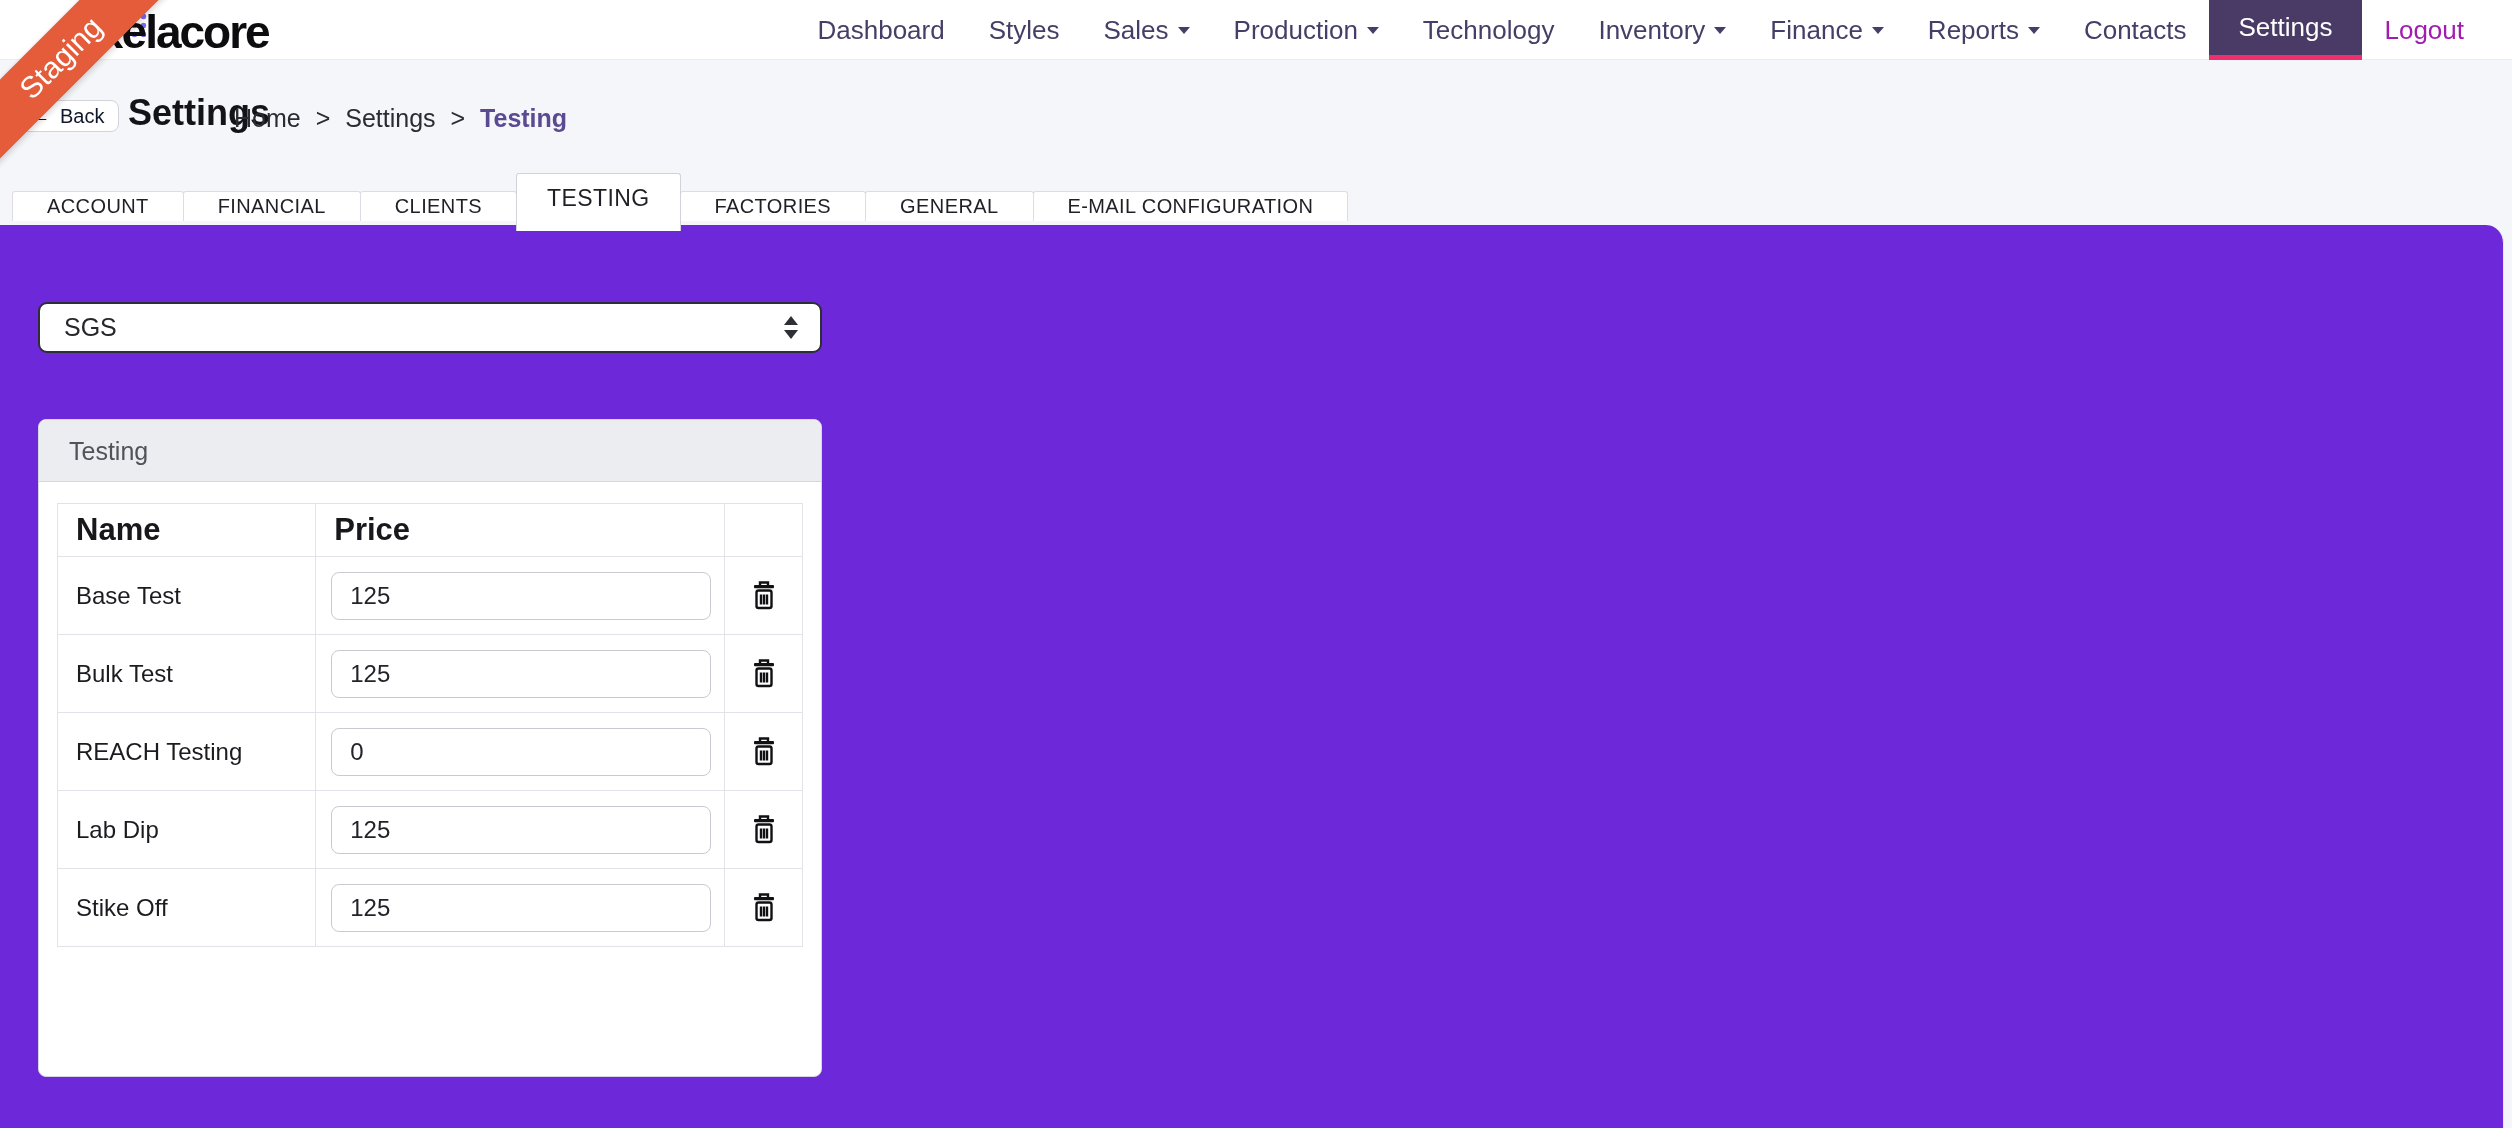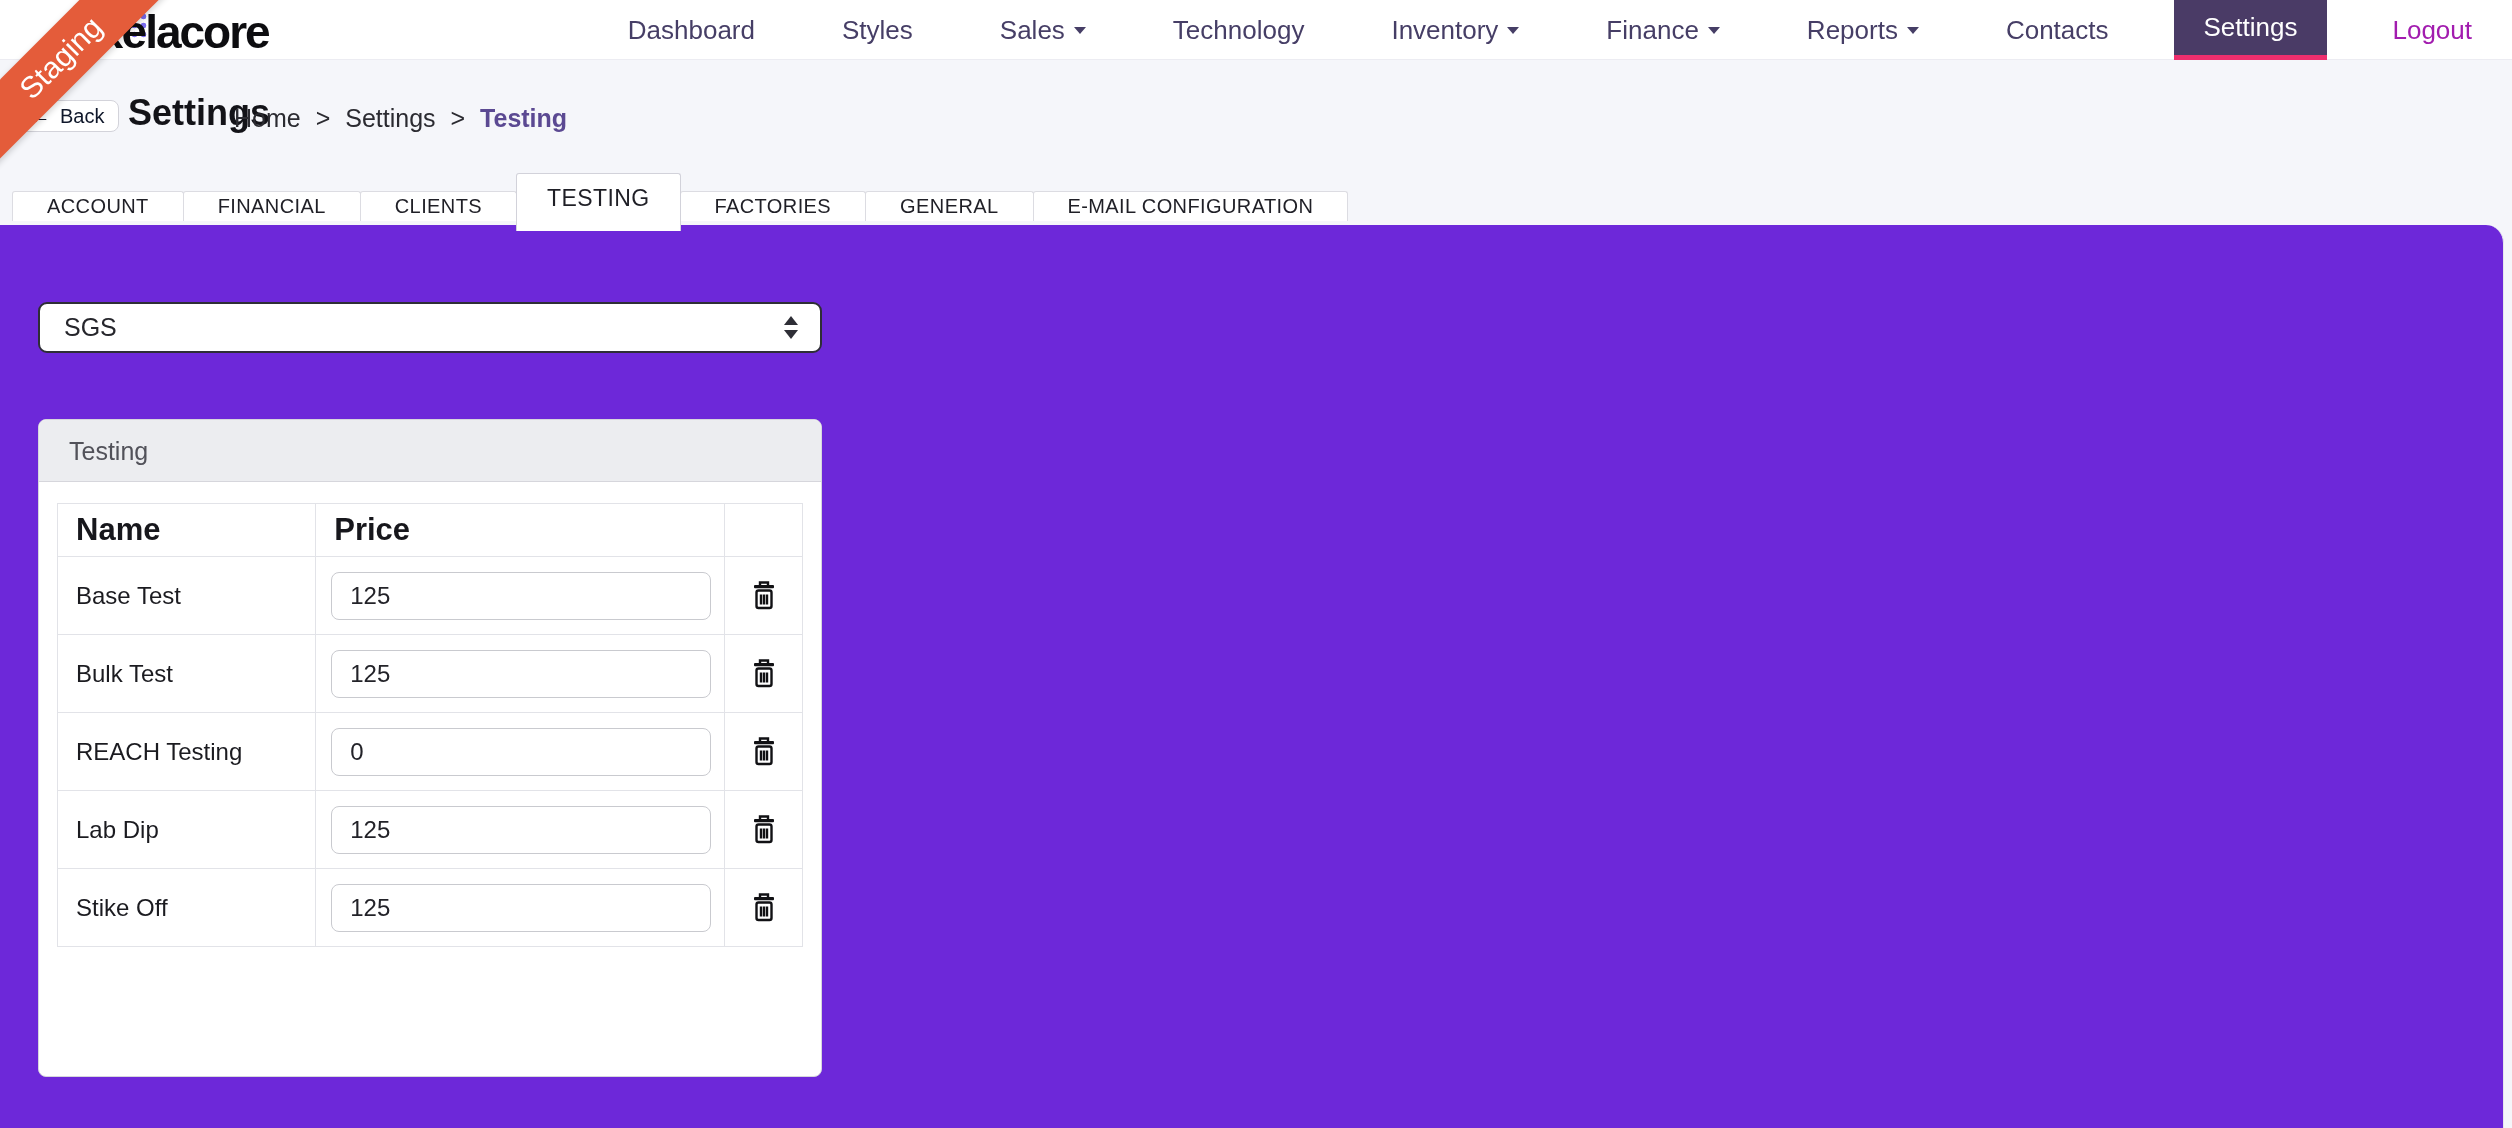--- a/index.html
+++ b/index.html
@@ -30,21 +30,21 @@
   }
   .ribbon {
     position: absolute; left: -104px; top: 30px; width: 330px; height: 56px;
     background: #e45c3a; transform: rotate(-45deg);
     display: flex; align-items: center; justify-content: center;
     color: #ffffff; font-size: 30px; z-index: 10;
     box-shadow: 0 2px 6px rgba(0,0,0,0.18);
   }
   .nav-links {
     position: absolute; right: 0; top: 0; height: 60px;
-    display: flex; align-items: stretch; padding-right: 18px; z-index: 8; gap: 43px;
+    display: flex; align-items: stretch; padding-right: 26px; z-index: 8;
   }
   .nav-link {
     display: flex; align-items: center; padding: 0 22px;
     font-size: 26px; color: #463e66; cursor: pointer; white-space: nowrap;
   }
   .caret {
     display: inline-block; width: 0; height: 0; margin-left: 9px;
     border-left: 6px solid transparent; border-right: 6px solid transparent;
     border-top: 7px solid #463e66;
   }
@@ -160,20 +160,24 @@
 
   <nav class="nav-links">
     <div class="nav-link">
         <span>Dashboard</span>
       </div>
     <div class="nav-link">
         <span>Styles</span>
       </div>
     <div class="nav-link">
         <span>Sales</span>
+        <i class="caret"></i>
+      </div>
+    <div class="nav-link">
+        <span>Production</span>
         <i class="caret"></i>
       </div>
     <div class="nav-link">
         <span>Technology</span>
       </div>
     <div class="nav-link">
         <span>Inventory</span>
         <i class="caret"></i>
       </div>
     <div class="nav-link">

